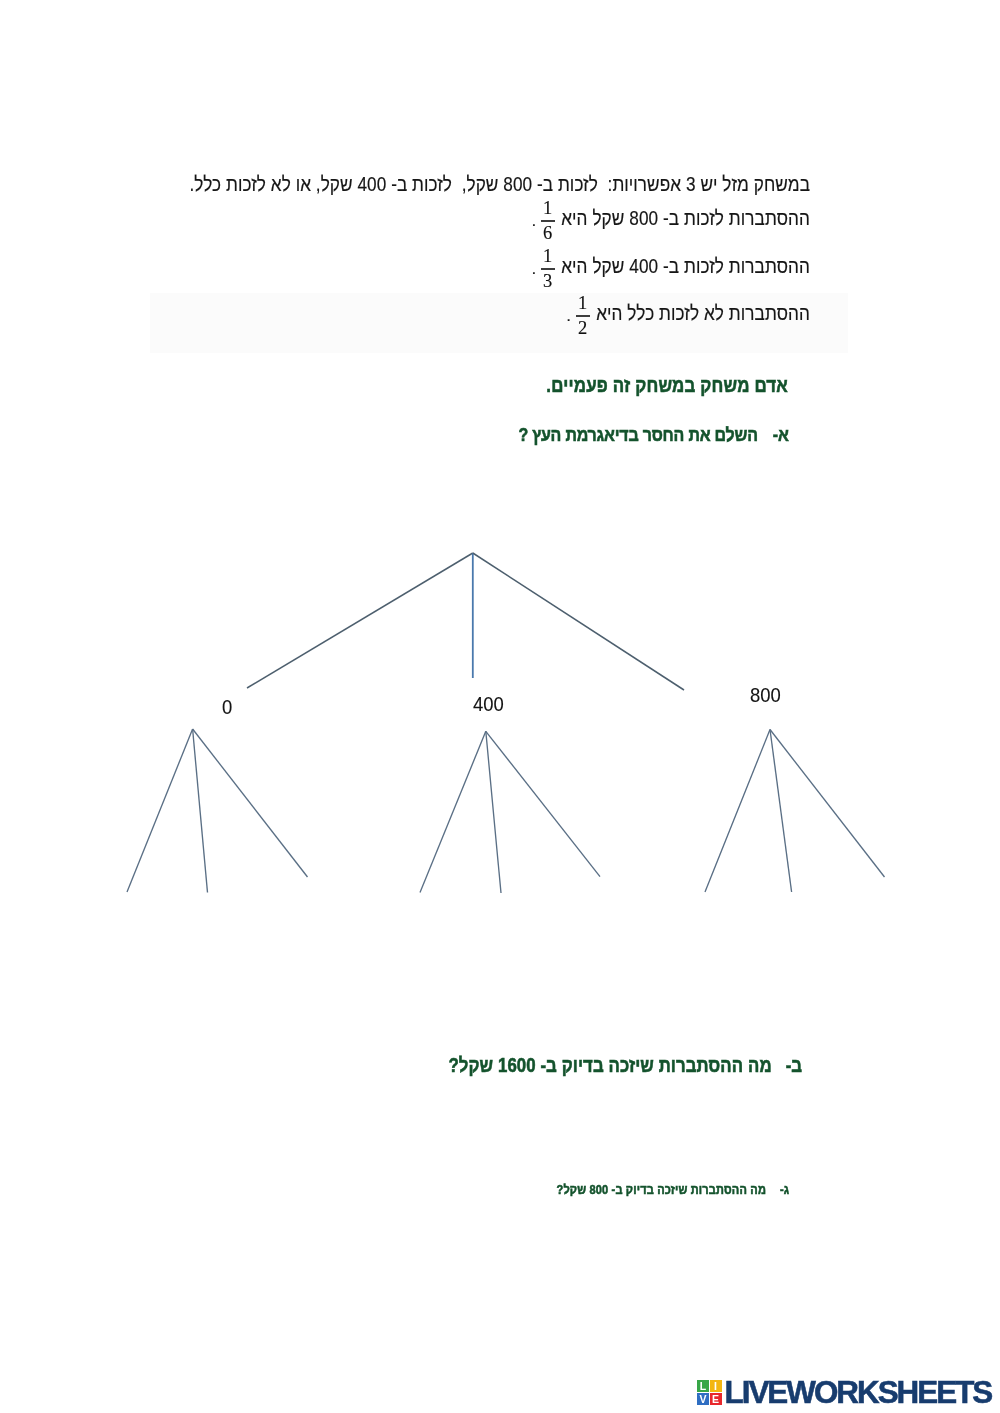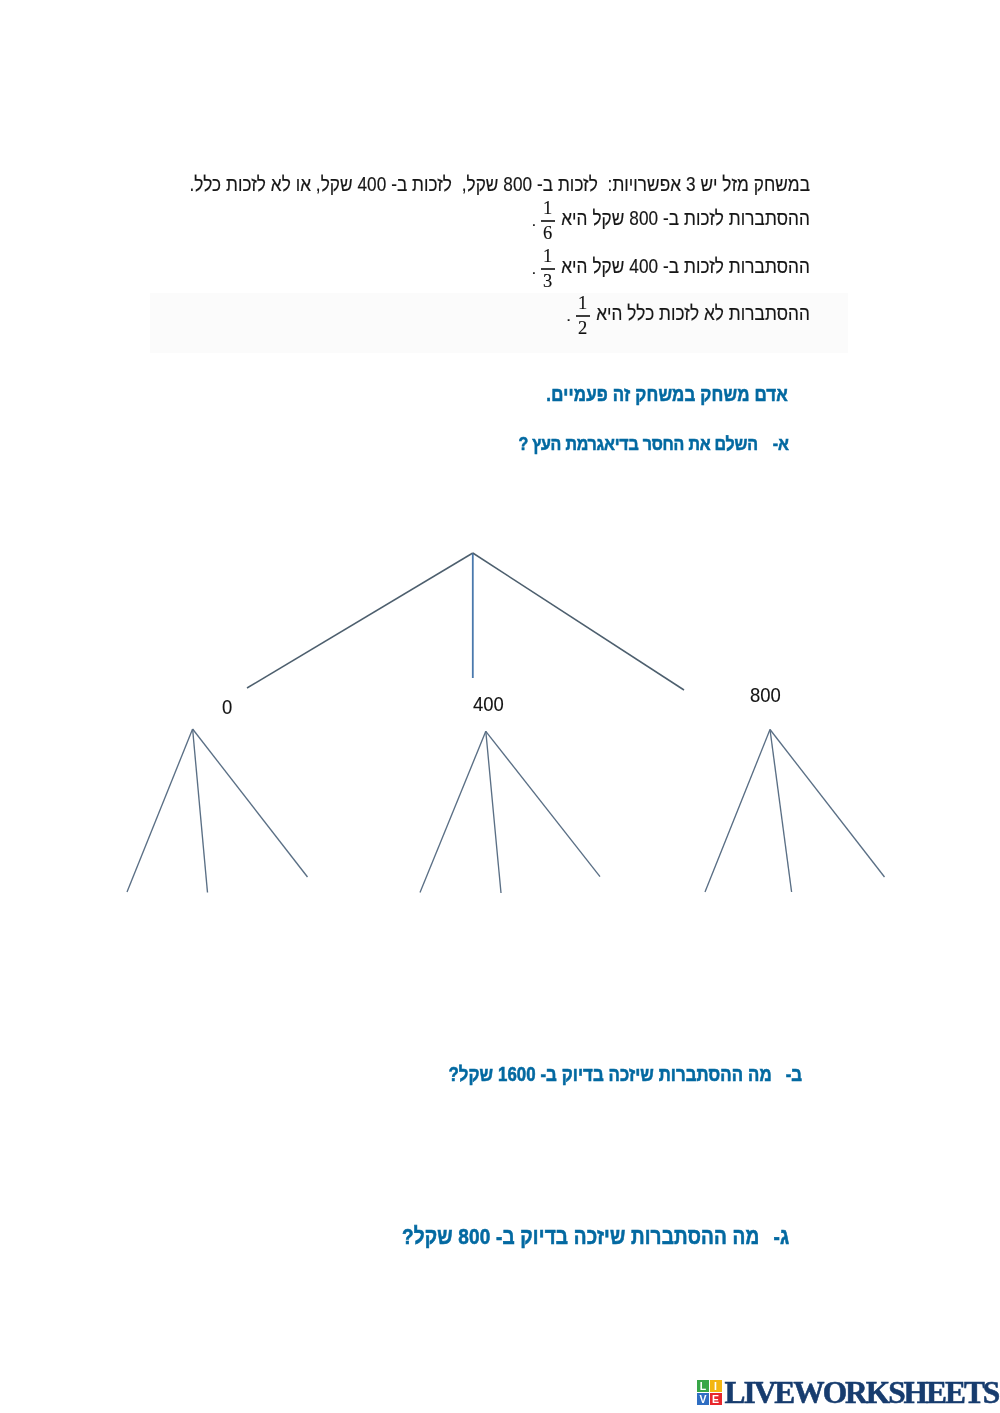--- a/index.html
+++ b/index.html
@@ -10,36 +10,36 @@
   .page{position:absolute;inset:0;padding-left:48px;}
   .intro{position:absolute;right:190px;text-align:right;direction:rtl;font-size:17.2px;white-space:pre;
          color:#161616;-webkit-text-stroke:0.15px currentColor;}
   .greyband{position:absolute;left:150px;top:293px;width:698px;height:60px;background:#fbfbfb;}
   .frac{display:inline-block;position:relative;width:13px;height:0;vertical-align:baseline;
         font-family:"Liberation Serif",serif;font-size:18.5px;text-align:center;margin:0 7px 0 5px;
         color:#101010;}
   .frac .num{position:absolute;left:0;right:0;bottom:9px;line-height:1;-webkit-text-stroke:0.15px currentColor;}
   .frac .bar{position:absolute;left:-0.5px;right:-0.5px;bottom:4.5px;height:1.8px;background:#3d3d3d;}
   .frac .den{position:absolute;left:0;right:0;bottom:-16.5px;line-height:1;-webkit-text-stroke:0.15px currentColor;}
-  .bold{font-weight:bold;-webkit-text-stroke:0.5px currentColor;color:#0369a1;margin-top:9px;}
+  .bold{font-weight:bold;-webkit-text-stroke:0.5px currentColor;color:#14532d;}
   .tall{display:inline-block;transform:scaleY(1.18);transform-origin:right bottom;}
   .gap{display:inline-block;}
   svg.tree{position:absolute;left:0;top:0;}
   .nodelabel{position:absolute;font-size:20.3px;color:#141414;line-height:1;-webkit-text-stroke:0.12px currentColor;
              transform:scaleX(0.91);transform-origin:left top;}
   .logo{position:absolute;left:697px;top:1380px;display:flex;align-items:flex-start;}
   .logo-tiles{display:grid;grid-template-columns:12px 12px;grid-template-rows:12px 12px;gap:0.5px;}
   .tile{color:#fff;font-weight:bold;font-size:10.5px;line-height:12.6px;text-align:center;
         font-family:"Liberation Sans",sans-serif;}
   .t-l{background:#37a647;}
   .t-i{background:#f3b612;}
   .t-v{background:#2f6ec2;}
   .t-e{background:#e8272c;}
   .logo-word{margin-left:3px;margin-top:-3px;color:#173c6e;font-weight:bold;font-size:31.4px;
-             line-height:1;letter-spacing:-2.0px;font-family:Liberation Serif, serif;
+             line-height:1;letter-spacing:-2.0px;font-family:Liberation Sans, sans-serif;
              -webkit-text-stroke:0.55px currentColor;}
 </style>
 </head>
 <body>
 
 <div class="page">
   <div class="greyband" style="background: rgb(251, 251, 251);"></div>
 
   <div class="intro" style="top:176px"><span class="tall" style="letter-spacing:0.055px">במשחק מזל יש 3 אפשרויות:  לזכות ב- 800 שקל,  לזכות ב- 400 שקל, או לא לזכות כלל.</span></div>
 
@@ -71,21 +71,21 @@
       <path d="M770 729.5 L884.5 877" stroke="#5a6f85"></path>
     </g>
   </svg>
 
   <div class="nodelabel" style="left: 222px; top: 697px;">0</div>
   <div class="nodelabel" style="left: 473px; top: 694px;">400</div>
   <div class="nodelabel" style="left: 750px; top: 685px;">800</div>
 
   <div class="intro bold" style="top:1058px;right:198px;font-size:16.8px"><span class="tall"><span>ב-</span><span class="gap" style="width:14px"></span><span style="letter-spacing:0.09px">מה ההסתברות שיזכה בדיוק ב- 1600 שקל?</span></span></div>
 
-  <div class="intro bold" style="top:1219px;right:211px;font-size:19px"><span class="tall"><span>ג-</span><span class="gap" style="width:14px"></span><span style="letter-spacing:0.17px">מה ההסתברות שיזכה בדיוק ב- 800 שקל?</span></span></div>
+  <div class="intro bold" style="top:1184px;right:211px;font-size:11px"><span class="tall"><span>ג-</span><span class="gap" style="width:14px"></span><span style="letter-spacing:0.17px">מה ההסתברות שיזכה בדיוק ב- 800 שקל?</span></span></div>
 
   <div class="logo">
     <div class="logo-tiles">
       <div class="tile t-l" style="background: rgb(55, 166, 71);">L</div>
       <div class="tile t-i" style="background: rgb(243, 182, 18);">I</div>
       <div class="tile t-v" style="background: rgb(47, 110, 194);">V</div>
       <div class="tile t-e" style="background: rgb(232, 39, 44);">E</div>
     </div>
     <div class="logo-word" style="color: rgb(23, 60, 110);">LIVEWORKSHEETS</div>
   </div>

